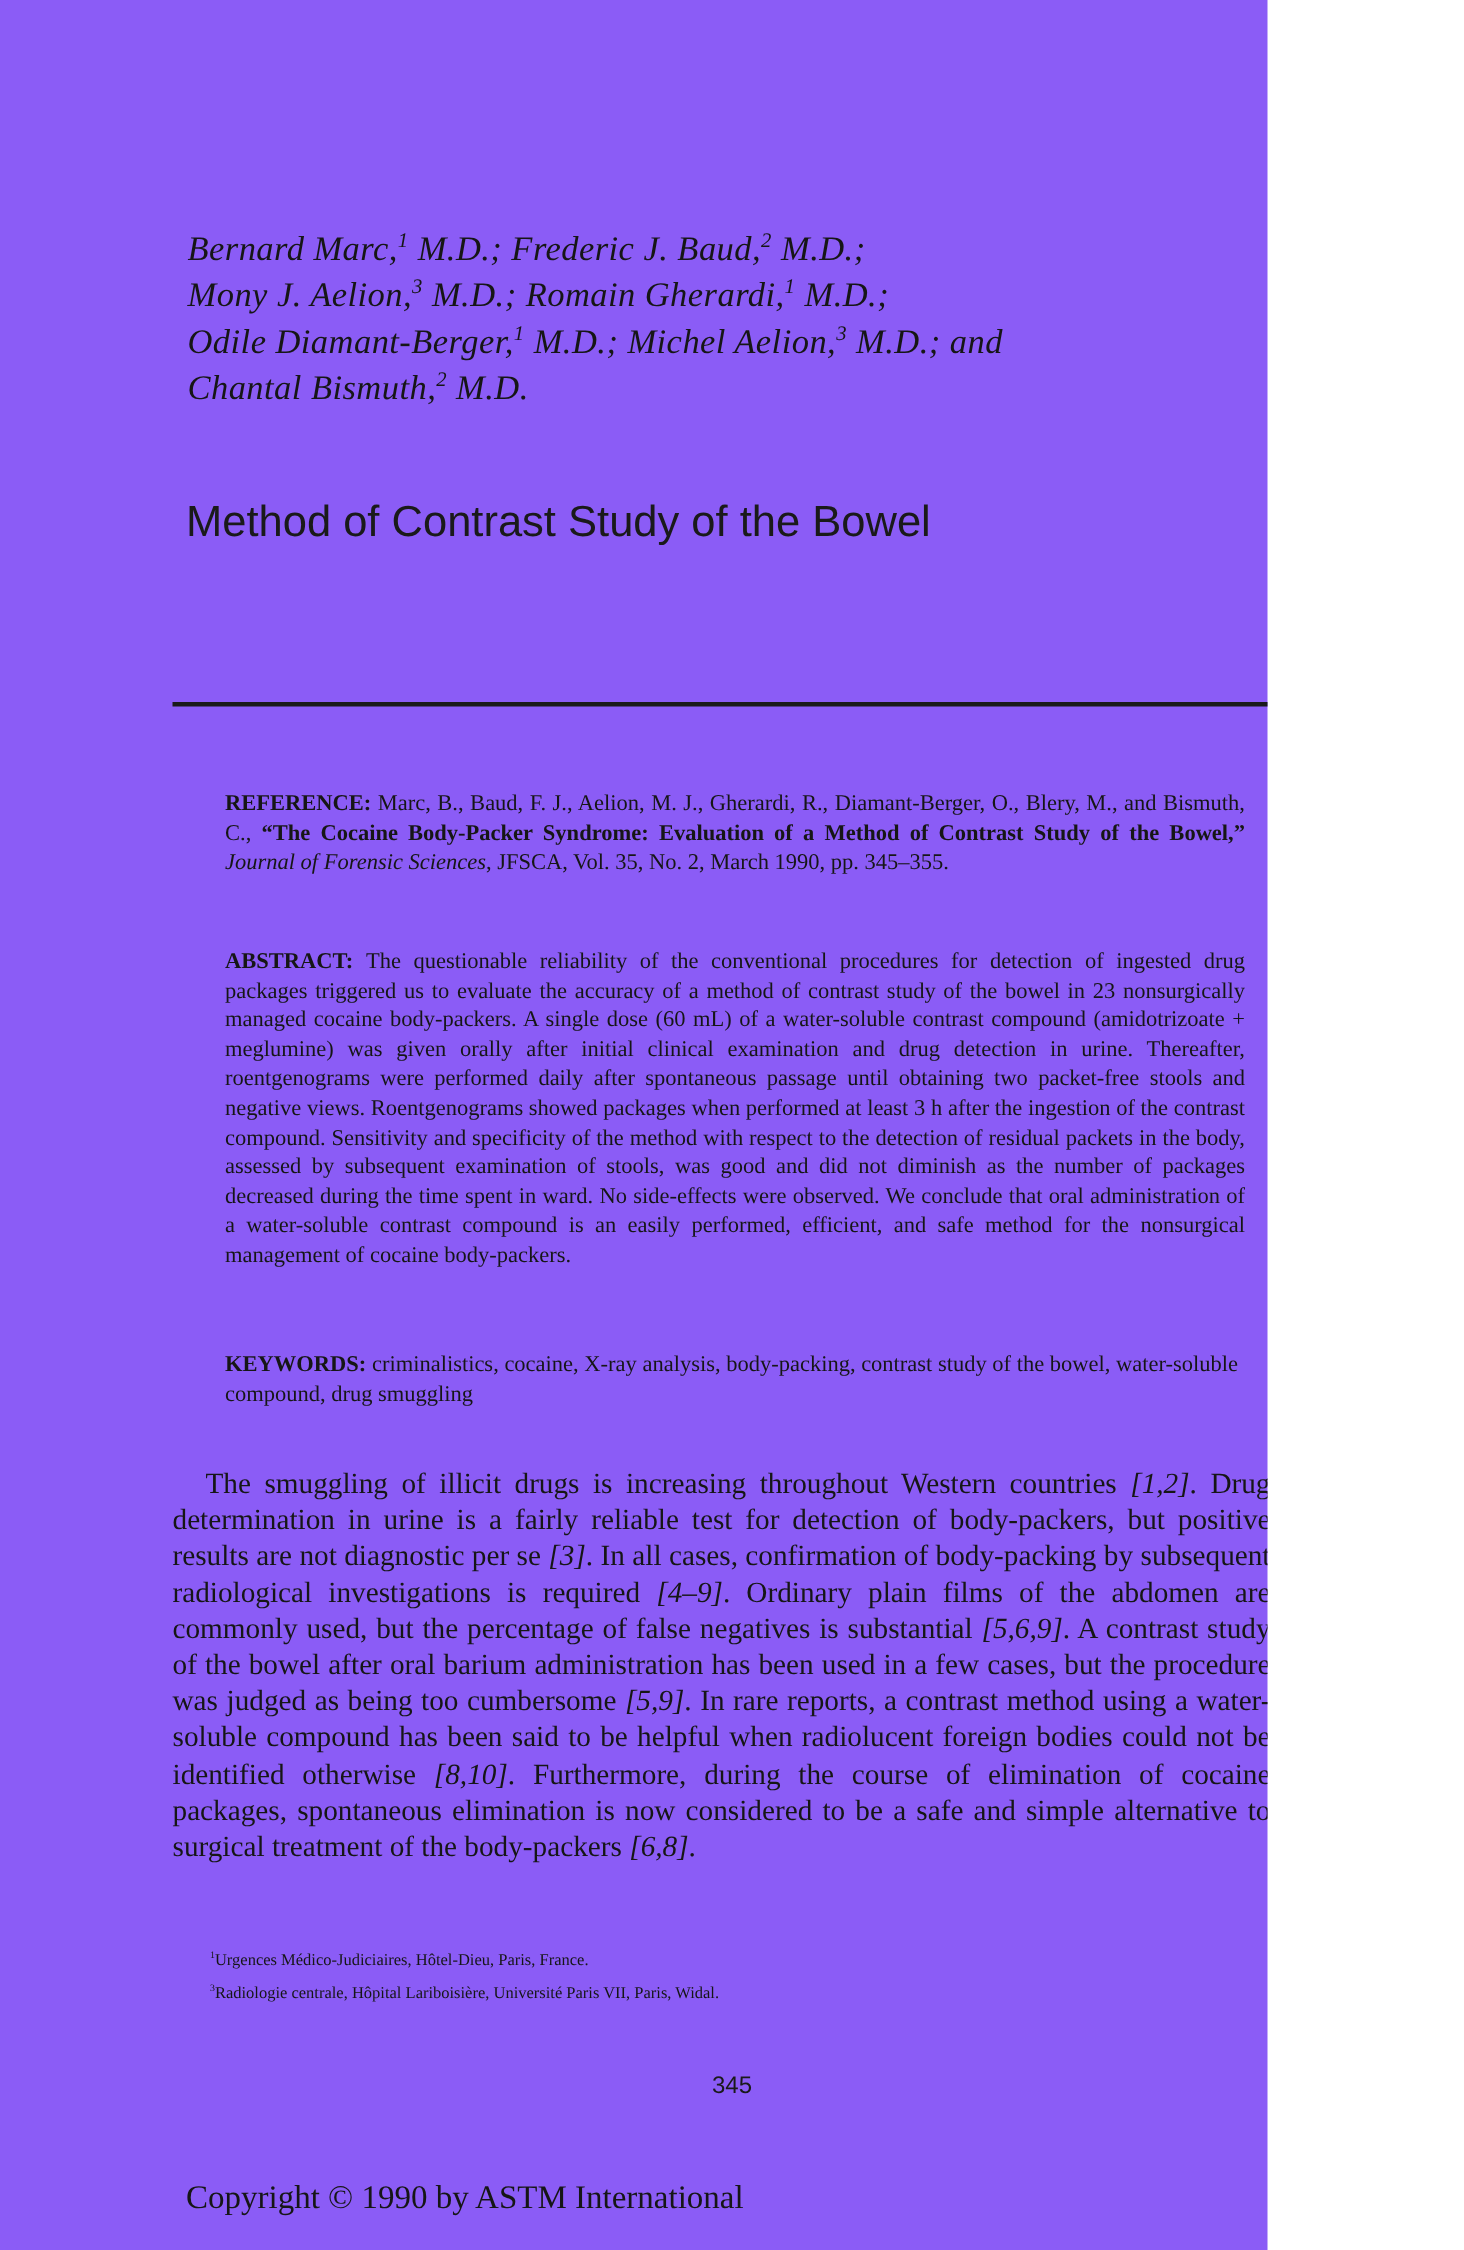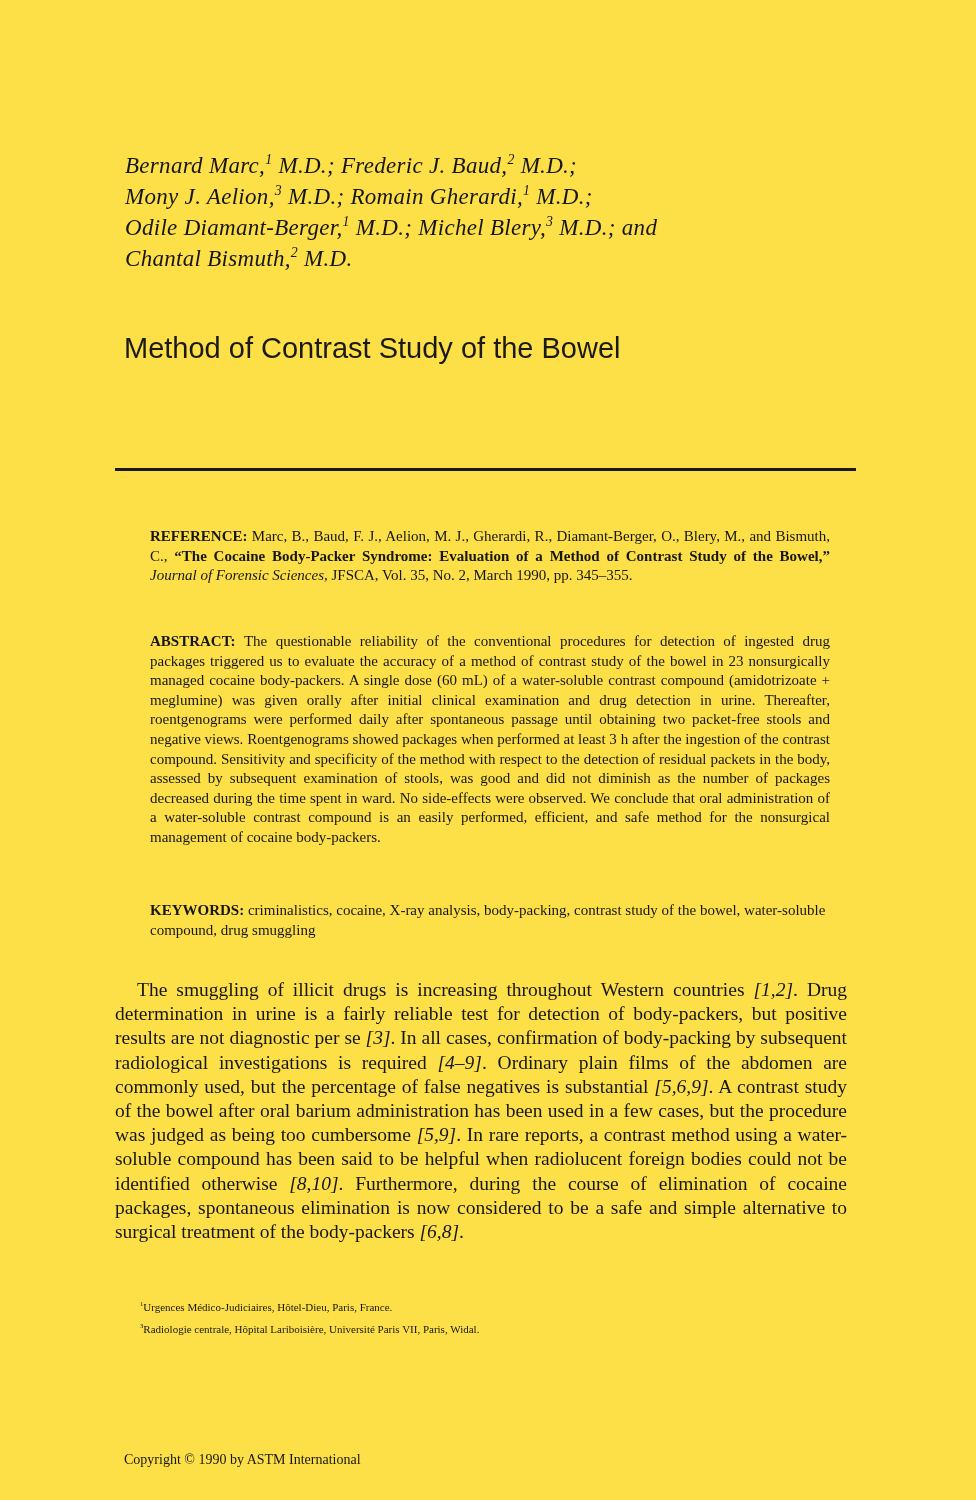--- a/index.html
+++ b/index.html
@@ -1,21 +1,21 @@
 <!DOCTYPE html>
 <html><head>
 <meta charset="utf-8">
 <style>
   * { margin: 0; padding: 0; box-sizing: border-box; }
   html, body { background: #ffffff; }
   .page {
     position: relative;
-    width: 976px;
+    width: 845px;
     height: 1500px;
-    background: #fde047;
+    background: #8b5cf6;
     color: #161616;
     font-family: "Liberation Serif", serif;
     overflow: hidden;
   }
   sup { line-height: 0; font-size: 60%; vertical-align: super; }
 
   .authors {
     position: absolute;
     left: 125px;
     top: 150px;
@@ -81,32 +81,32 @@
     width: 976px;
     text-align: center;
     font-family: "Liberation Sans", sans-serif;
     font-size: 16px;
     color: #1a1a1a;
   }
   .copyright {
     position: absolute;
     left: 124px;
     top: 1452px;
-    font-size: 14px;
+    font-size: 22px;
   }
 </style>
 </head>
 <body>
 
 <div class="page">
 
   <div class="authors">
     <div><span>Bernard Marc,</span><sup>1</sup><span> M.D.; Frederic J. Baud,</span><sup>2</sup><span> M.D.;</span></div>
     <div><span>Mony J. Aelion,</span><sup>3</sup><span> M.D.; Romain Gherardi,</span><sup>1</sup><span> M.D.;</span></div>
-    <div><span>Odile Diamant-Berger,</span><sup>1</sup><span> M.D.; Michel Blery,</span><sup>3</sup><span> M.D.; and</span></div>
+    <div><span>Odile Diamant-Berger,</span><sup>1</sup><span> M.D.; Michel Aelion,</span><sup>3</sup><span> M.D.; and</span></div>
     <div><span>Chantal Bismuth,</span><sup>2</sup><span> M.D.</span></div>
   </div>
 
   <h1 class="title">
     <div>Method of Contrast Study of the Bowel</div>
   </h1>
 
   <div class="rule"></div>
 
   <p class="block ref"><span style="font-weight: bold;">REFERENCE: </span><span>Marc, B., Baud, F. J., Aelion, M. J., Gherardi, R., Diamant-Berger, O., Blery, M., and Bismuth, C., </span><span style="font-weight: bold;">“The Cocaine Body-Packer Syndrome: Evaluation of a Method of Contrast Study of the Bowel,” </span><span style="font-style: italic;">Journal of Forensic Sciences</span><span>, JFSCA, Vol. 35, No. 2, March 1990, pp. 345–355.</span></p>
@@ -117,16 +117,17 @@
 
   <div class="bodytext">
     <p class="para"><span>The smuggling of illicit drugs is increasing throughout Western countries </span><span style="font-style: italic;">[1,2]</span><span>. Drug determination in urine is a fairly reliable test for detection of body-packers, but positive results are not diagnostic per se </span><span style="font-style: italic;">[3]</span><span>. In all cases, confirmation of body-packing by subsequent radiological investigations is required </span><span style="font-style: italic;">[4–9]</span><span>. Ordinary plain films of the abdomen are commonly used, but the percentage of false negatives is substantial </span><span style="font-style: italic;">[5,6,9]</span><span>. A contrast study of the bowel after oral barium administration has been used in a few cases, but the procedure was judged as being too cumbersome </span><span style="font-style: italic;">[5,9]</span><span>. In rare reports, a contrast method using a water-soluble compound has been said to be helpful when radiolucent foreign bodies could not be identified otherwise </span><span style="font-style: italic;">[8,10]</span><span>. Furthermore, during the course of elimination of cocaine packages, spontaneous elimination is now considered to be a safe and simple alternative to surgical treatment of the body-packers </span><span style="font-style: italic;">[6,8]</span><span>.</span></p>
   </div>
 
   <div class="footnotes">
     <div><sup>1</sup><span>Urgences Médico-Judiciaires, Hôtel-Dieu, Paris, France.</span></div>
     <div><sup>3</sup><span>Radiologie centrale, Hôpital Lariboisière, Université Paris VII, Paris, Widal.</span></div>
   </div>
 
+  <div class="page-number">345</div>
 
   <div class="copyright">Copyright © 1990 by ASTM International</div>
 
 </div>
 
 </body></html>

